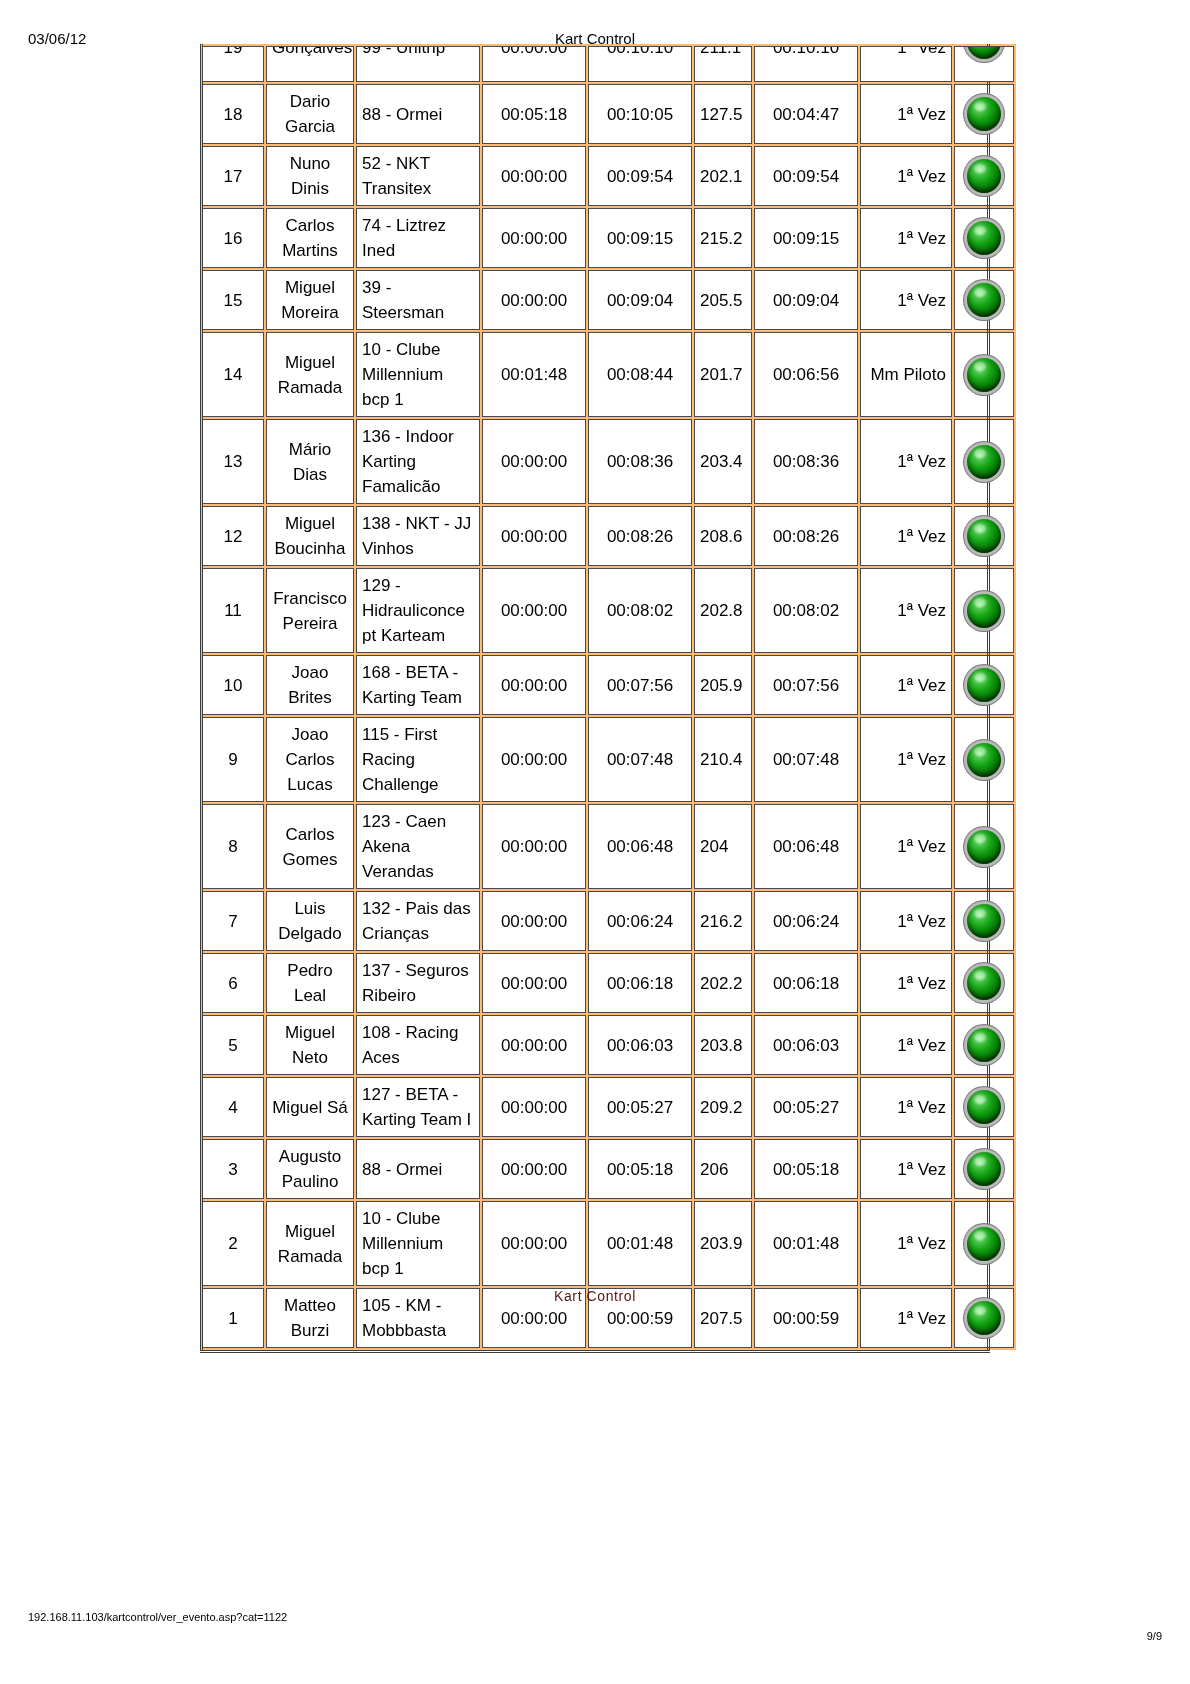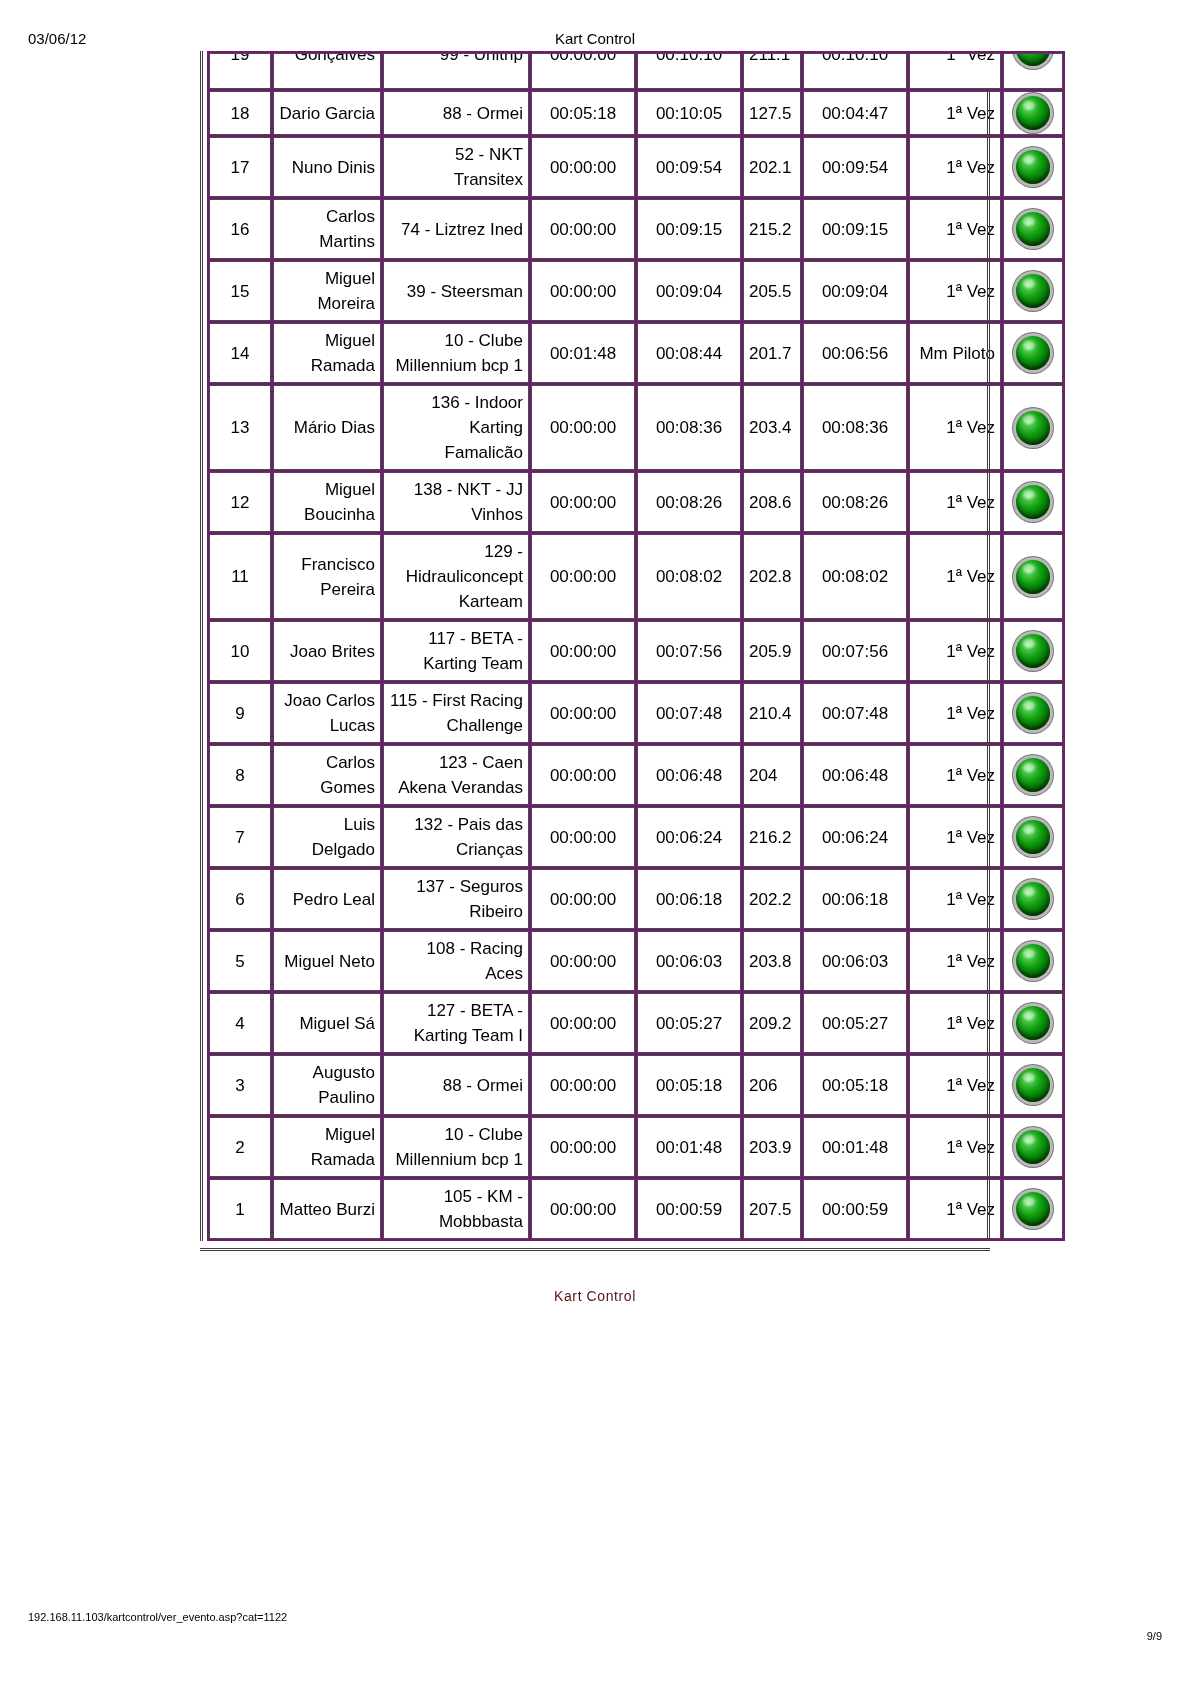--- a/index.html
+++ b/index.html
@@ -54,40 +54,40 @@
     position: relative;
     margin: 0 auto;
     width: 790px;
     padding-left: 0;
   }
 
   table.results {
     border-collapse: separate;
     border-spacing: 2px;
     width: 790px;
-    margin: 7px;
+    margin: 0;
     table-layout: fixed;
-    background: #701a75;
+    background: #fdba74;
   }
   table.results td {
     border: 1px solid #4a4a4a;
     background: #ffffff;
     font-size: 17px;
     line-height: 25px;
     padding: 4px 5px;
     vertical-align: middle;
     color: #000;
     word-wrap: break-word;
     overflow-wrap: break-word;
   }
 
   
   .c-pos   { width: 62px;  text-align: center; }
-  .c-name  { width: 108px; text-align: right; }
-  .c-kart  { width: 146px; text-align: right; }
+  .c-name  { width: 88px; text-align: center; }
+  .c-kart  { width: 124px; text-align: left; }
   .c-t1    { width: 104px; text-align: center; }
   .c-t2    { width: 104px; text-align: center; }
   .c-spd   { width: 58px;  text-align: left; }
   .c-t3    { width: 104px; text-align: center; }
   .c-note  { width: 92px;  text-align: right; }
   .c-led   { width: 60px;  text-align: center; padding: 4px 2px; }
 
   
   tr.clipped td {
     height: 12px;
@@ -321,21 +321,21 @@
             <td class="c-t1"><span>00:00:00</span></td>
             <td class="c-t2"><span>00:08:02</span></td>
             <td class="c-spd"><span>202.8</span></td>
             <td class="c-t3"><span>00:08:02</span></td>
             <td class="c-note"><span>1ª Vez</span></td>
             <td class="c-led"><span><span class="led"></span></span></td>
           </tr>
           <tr>
             <td class="c-pos"><span>10</span></td>
             <td class="c-name"><span>Joao Brites</span></td>
-            <td class="c-kart"><span>117 - BETA - Karting Team</span></td>
+            <td class="c-kart"><span>168 - BETA - Karting Team</span></td>
             <td class="c-t1"><span>00:00:00</span></td>
             <td class="c-t2"><span>00:07:56</span></td>
             <td class="c-spd"><span>205.9</span></td>
             <td class="c-t3"><span>00:07:56</span></td>
             <td class="c-note"><span>1ª Vez</span></td>
             <td class="c-led"><span><span class="led"></span></span></td>
           </tr>
           <tr>
             <td class="c-pos"><span>9</span></td>
             <td class="c-name"><span>Joao Carlos Lucas</span></td>

